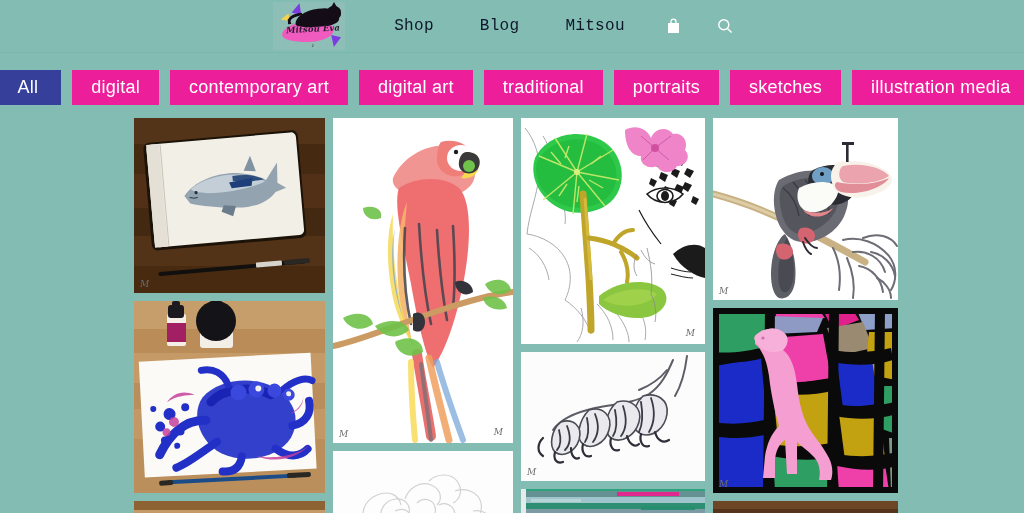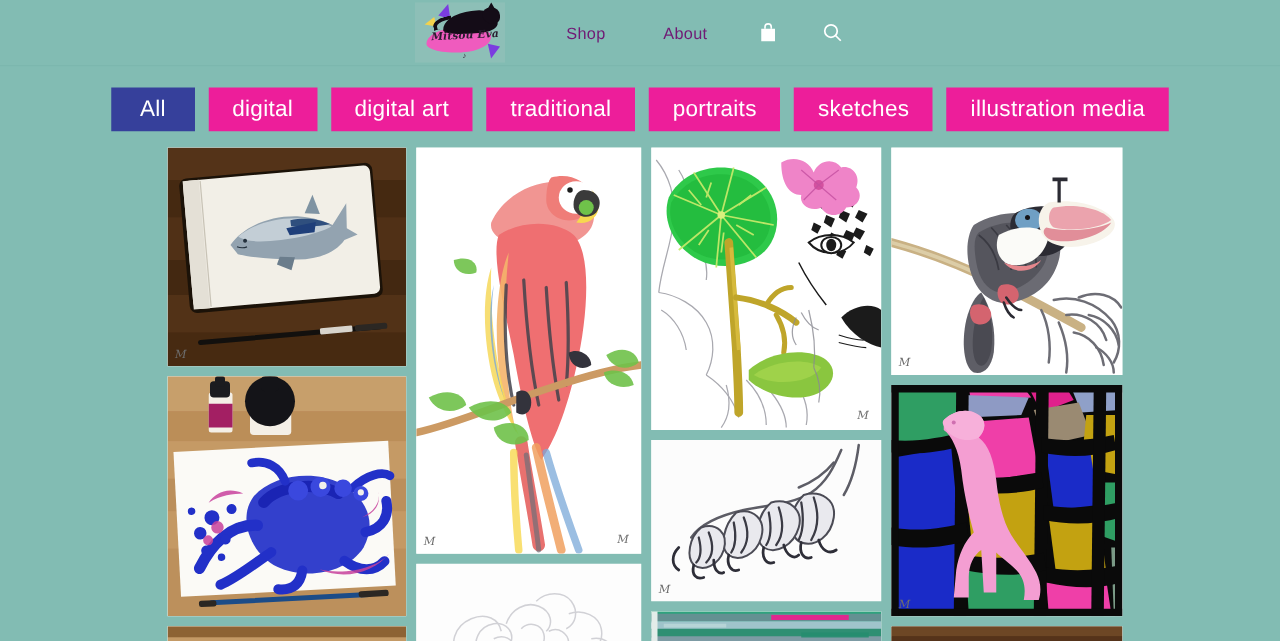--- a/index.html
+++ b/index.html
@@ -63,22 +63,22 @@
     font-family:"DejaVu Serif", serif; font-style:italic;
     font-size:8.5px; color:#2a1d30; letter-spacing:.1px;
     transform:rotate(-3deg); white-space:nowrap; font-weight:bold;
   }
   .logo .scribble {
     position:absolute; left:38px; top:40px; font-size:6px; color:#3a2a40;
   }
 
   .nav { display:flex; align-items:center; gap:0; }
   .nav-link {
-    color:#701a75; font-size:13px; letter-spacing:.3px;
-    padding:0 23px; text-decoration:none; cursor:pointer; line-height:53px;
+    color:#0f172a; font-size:16px; letter-spacing:.3px;
+    padding:0 23px; text-decoration:none; cursor:pointer; line-height:53px;font-family:Liberation Mono, monospace;
   }
   .icon-btn { padding:0 18px; cursor:pointer; display:flex;
               align-items:center; justify-content:center; height:53px; }
   .icon-btn svg { display:block; }
 
   
   .filters {
     display:flex; justify-content:center; align-items:center;
     gap:11px; padding:17px 0 13px 0;
   }
@@ -122,21 +122,22 @@
       <div class="cat"></div>
       <div class="cat-head"></div>
       <div class="ear"></div>
       <div class="wordmark">Mitsou Eva</div>
       <div class="scribble">♪</div>
       <div class="tri p2"></div>
     </div>
 
     <div class="nav">
       <a class="nav-link">Shop</a>
-      <a class="nav-link">About</a>
+      <a class="nav-link">Blog</a>
+      <a class="nav-link">Mitsou</a>
 
       <div class="icon-btn">
         <span>
           <svg width="15" height="16" viewBox="0 0 15 16">
             <path d="M2 5h11v10H2z" fill="#ffffff"></path>
             <path d="M5 5V3.6a2.5 2.5 0 0 1 5 0V5" fill="none" stroke="#ffffff" stroke-width="1.3"></path>
           </svg>
         </span>
       </div>
 
@@ -149,20 +150,21 @@
         </span>
       </div>
     </div>
 
   </div>
 </div>
 
 <div class="filters">
   <button class="filter-btn active">All</button>
   <button class="filter-btn">digital</button>
+  <button class="filter-btn">contemporary art</button>
   <button class="filter-btn">digital art</button>
   <button class="filter-btn">traditional</button>
   <button class="filter-btn">portraits</button>
   <button class="filter-btn">sketches</button>
   <button class="filter-btn">illustration media</button>
 </div>
 
 <div class="gallery">
 
   <div class="col c1">

